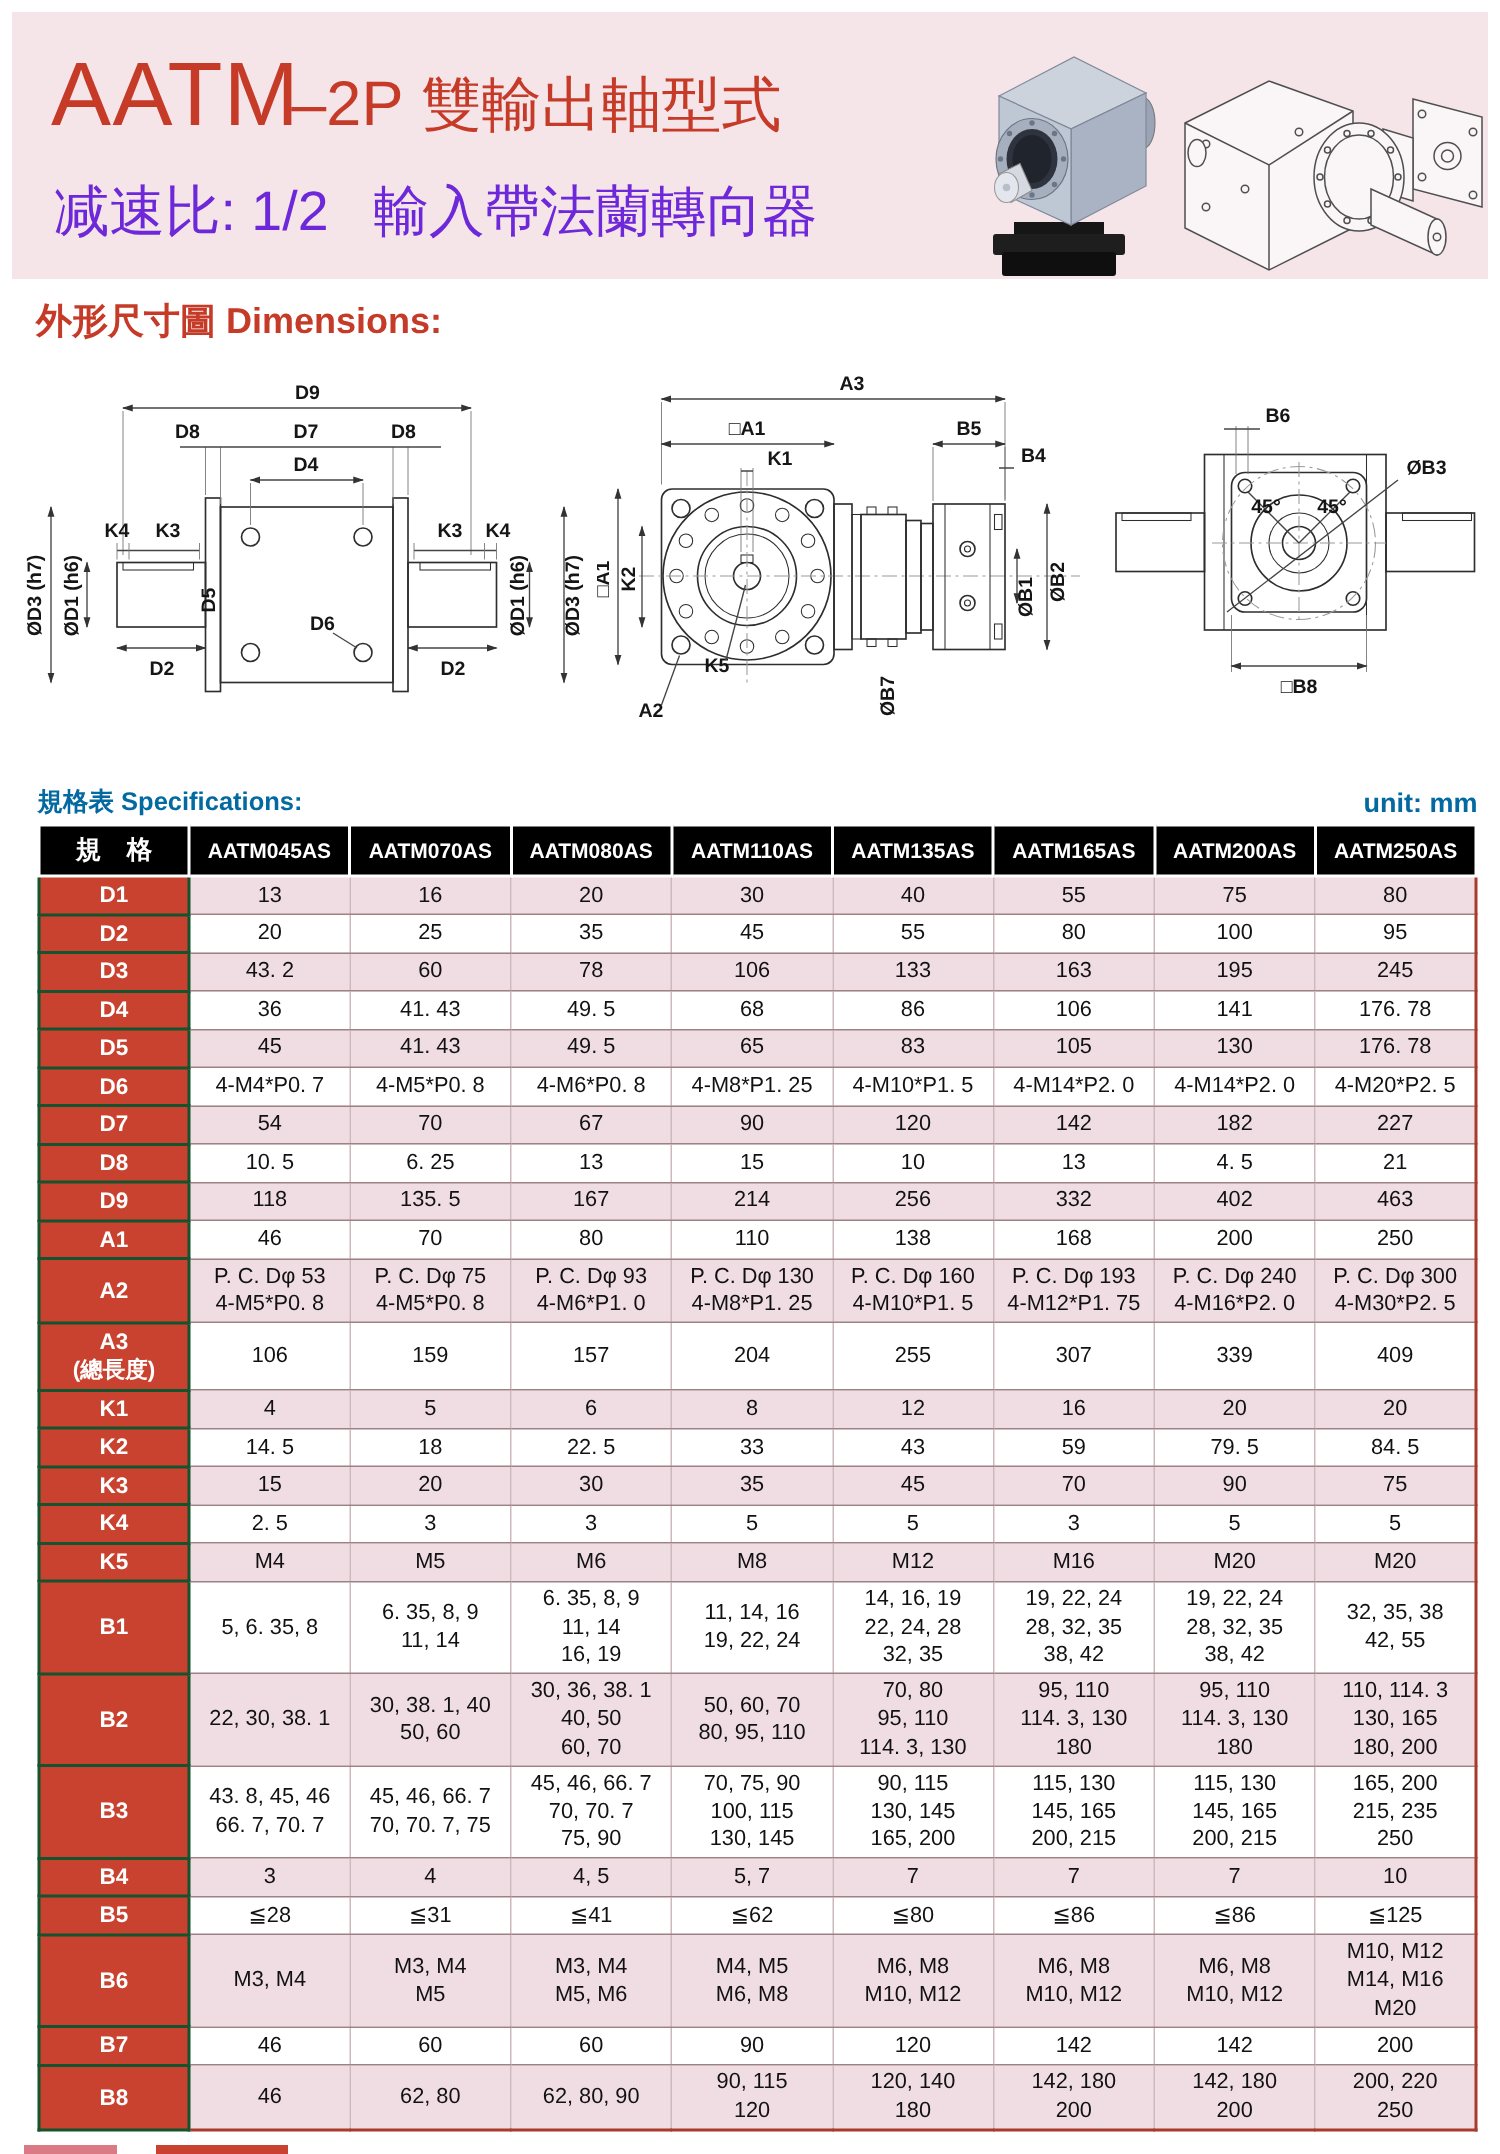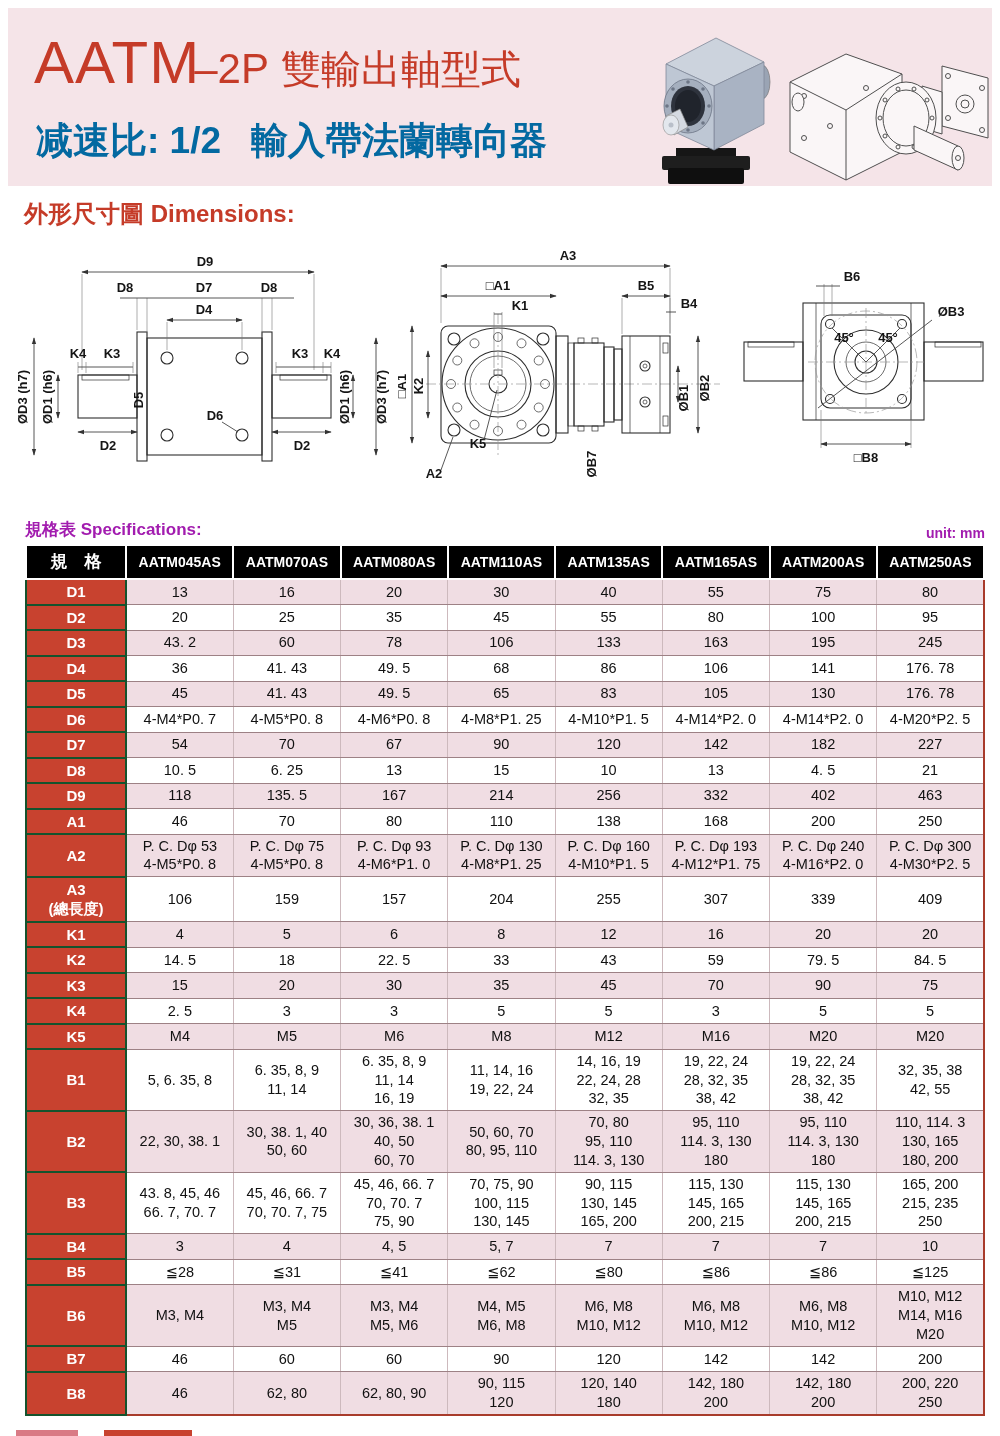--- a/index.html
+++ b/index.html
@@ -4,44 +4,44 @@
 <style>
   html,body{margin:0;padding:0;background:#fff;font-family:"Liberation Sans",sans-serif;}
   .page{position:relative;width:1000px;height:1436px;background:#fff;overflow:hidden;}
 
   
   .banner{position:absolute;left:8px;top:8px;width:984px;height:178px;background:#f5e4e8;}
   .t1{position:absolute;left:26px;top:20px;display:flex;align-items:baseline;gap:12px;color:#c53b28;font-weight:400;white-space:nowrap;}
   .t1-model{font-size:60px;letter-spacing:1px;}
   .t1-suffix{font-size:42px;margin-left:-6px;}
   .t1-cjk{font-size:40px;}
-  .t2{position:absolute;left:28px;top:108px;display:flex;gap:30px;color:#0369a1;font-weight:700;font-size:37px;white-space:nowrap;}
+  .t2{position:absolute;left:28px;top:108px;display:flex;gap:30px;color:#6d28d9;font-weight:400;font-size:37px;white-space:nowrap;}
 
   
   .dim-title{position:absolute;left:24px;top:198px;color:#c53b28;font-size:24px;font-weight:700;}
 
   
   .draw1{position:absolute;left:12px;top:250px;}
   .draw2{position:absolute;left:398px;top:248px;}
   .draw3{position:absolute;left:726px;top:250px;}
   .photo1{position:absolute;left:630px;top:12px;}
   .photo2{position:absolute;left:766px;top:18px;}
 
   .ol{fill:none;stroke:#2e2e2e;stroke-width:1.1;}
   .thin{fill:none;stroke:#2e2e2e;stroke-width:0.7;}
   .dl{stroke:#444;stroke-width:0.9;fill:none;}
   .ext{stroke:#777;stroke-width:0.6;fill:none;}
   .cl{stroke:#999;stroke-width:0.7;stroke-dasharray:10 3 2 3;fill:none;}
   text.dim{font:600 13px "Liberation Sans",sans-serif;fill:#151515;text-anchor:middle;}
 
   
   .specs-wrap{position:absolute;left:25px;top:482px;width:960px;}
-  .specs-head{display:flex;justify-content:space-between;align-items:flex-end;color:#a21caf;font-weight:700;}
+  .specs-head{display:flex;justify-content:space-between;align-items:flex-end;color:#0369a1;font-weight:700;}
   .specs-title{font-size:17px;}
-  .unit{font-size:14px;margin-top:43px;}
+  .unit{font-size:18px;margin-top:43px;}
   table.spec{border-collapse:collapse;table-layout:fixed;width:100%;margin-top:3px;border:2px solid #a83b2b;background:#fff;}
   .spec th,.spec td{text-align:center;vertical-align:middle;white-space:pre-line;padding:2px 1px;line-height:1.3;}
   .spec thead th{background:#000000;color:#fff;font-size:14px;font-weight:700;border:2px solid #fff;height:28px;}
   .spec thead th:first-child{width:96px;font-size:17px;}
   .spec tbody th{background:#c8422f;color:#fff;font-size:15px;font-weight:700;border:2px solid #14532d;}
   .spec tbody td{font-size:14.5px;color:#111;border:1px solid #cdb9bd;border-top:1px solid #9d8185;border-bottom:1px solid #9d8185;}
   .spec tr.pink td{background:#f0dde3;}
 
   .footnotes{display:flex;gap:55px;margin-top:9px;font-size:17px;font-weight:600;color:#000;white-space:nowrap;}
 

